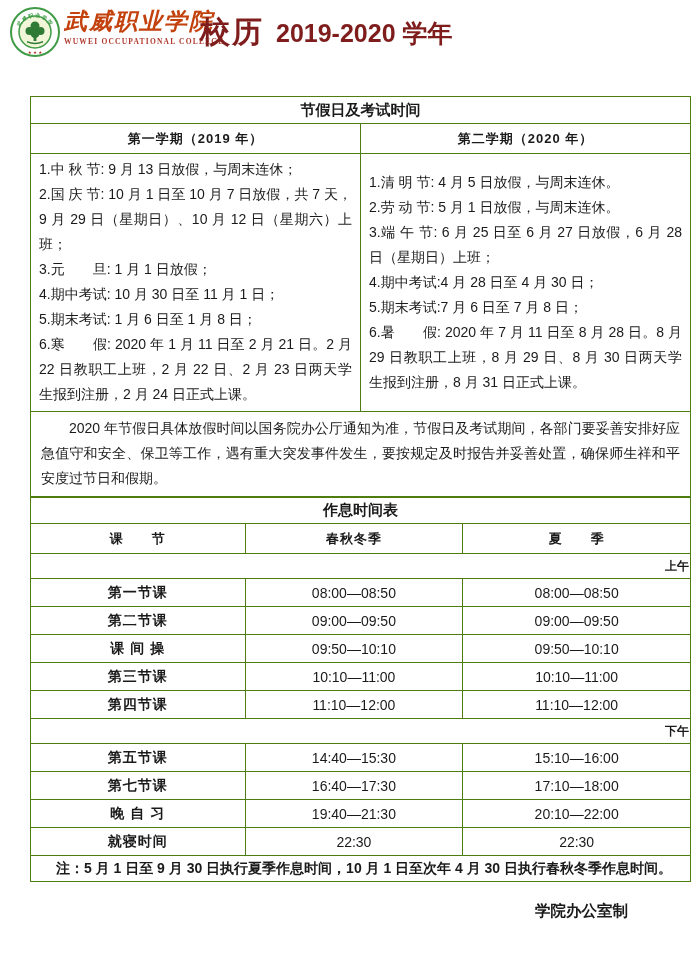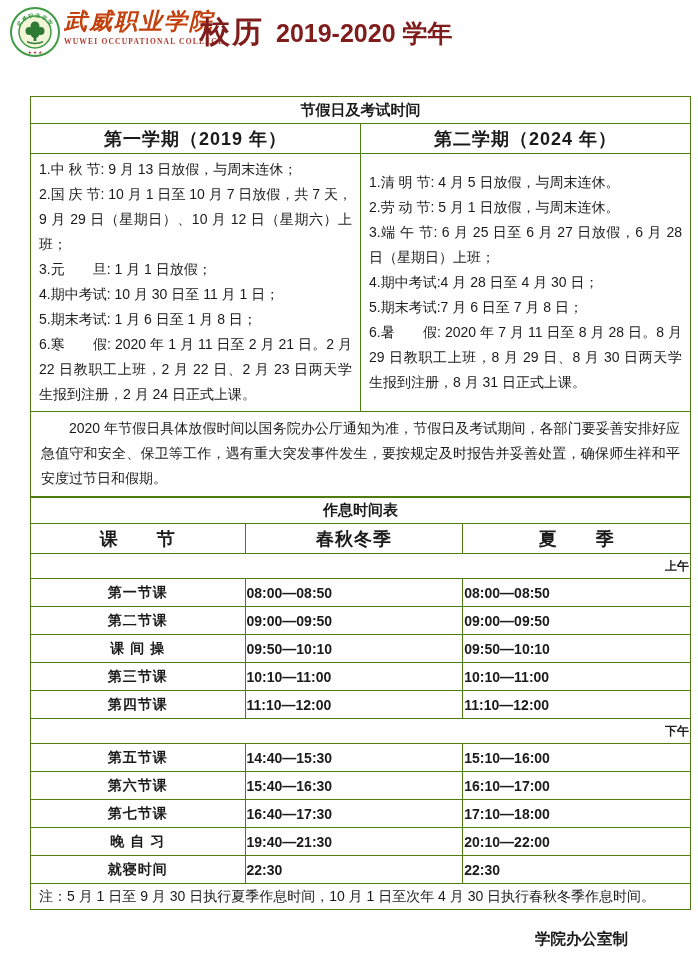--- a/index.html
+++ b/index.html
@@ -23,30 +23,30 @@
     margin-top:3px;white-space:nowrap;
   }
   .cal-title{position:absolute;left:200px;top:12px;white-space:nowrap;color:#7f1d1d;}
   .cal-title .t1{font-size:30px;font-weight:bold;letter-spacing:2px;}
   .cal-title .t2{font-size:25px;font-weight:600;margin-left:12px;}
   
   .sheet{margin-left:30px;width:661px;border-collapse:collapse;table-layout:fixed;}
   .sheet td{border:1px solid #4d7c0f;font-size:14px;vertical-align:middle;}
   .sheet2{margin-top:-2px;}
   .r-title td{height:24px;text-align:center;font-weight:bold;font-size:15px;}
-  .r-head td{height:27px;text-align:center;font-weight:bold;font-size:18px;letter-spacing:1px;}
+  .r-head td{height:27px;text-align:center;font-weight:bold;font-size:13px;letter-spacing:1px;}
   .r-sec td{height:22px;text-align:right;font-weight:bold;font-size:12px;}
   .r-data td{height:25px;}
   .label-cell{text-align:center;font-weight:600;letter-spacing:1px;}
-  .time-cell{text-align:left;font-weight:700;font-size:13.5px;}
+  .time-cell{text-align:center;font-weight:400;font-size:13.5px;}
   .holiday-cell{vertical-align:top;height:224px;padding:3px 8px 4px 8px;}
   .h-item{margin:0;font-weight:500;line-height:25px;text-align:justify;}
   .notice-cell{height:70px;padding:4px 10px 6px 10px;}
   .notice-text{margin:0;line-height:25px;text-align:justify;text-indent:2em;font-weight:500;}
-  .note-cell{height:23px;padding-left:8px;text-align:left;font-weight:400;font-size:13.5px;}
+  .note-cell{height:23px;padding-left:8px;text-align:center;font-weight:700;font-size:13.5px;}
   
   .page-footer{margin-top:14px;padding-right:70px;text-align:right;}
   .footer-inner{display:inline-block;text-align:center;font-weight:bold;font-size:15.5px;line-height:30px;}
 </style>
 </head>
 <body>
 
 <div class="page-header">
   <svg class="logo" viewBox="0 0 50 50">
     <defs>
@@ -82,21 +82,21 @@
       <col style="width:17.5%">
       <col style="width:15.5%">
       <col style="width:34.5%">
   </colgroup>
   <tbody>
     <tr class="r-title">
       <td colspan="4">节假日及考试时间</td>
     </tr>
     <tr class="r-head">
       <td colspan="2">第一学期（2019 年）</td>
-      <td colspan="2">第二学期（2024 年）</td>
+      <td colspan="2">第二学期（2020 年）</td>
     </tr>
     <tr>
       <td colspan="2" class="holiday-cell">
           <p class="h-item">1.中 秋 节: 9 月 13 日放假，与周末连休；</p>
           <p class="h-item">2.国 庆 节: 10 月 1 日至 10 月 7 日放假，共 7 天，9 月 29 日（星期日）、10 月 12 日（星期六）上班；</p>
           <p class="h-item">3.元　　旦: 1 月 1 日放假；</p>
           <p class="h-item">4.期中考试: 10 月 30 日至 11 月 1 日；</p>
           <p class="h-item">5.期末考试: 1 月 6 日至 1 月 8 日；</p>
           <p class="h-item">6.寒　　假: 2020 年 1 月 11 日至 2 月 21 日。2 月 22 日教职工上班，2 月 22 日、2 月 23 日两天学生报到注册，2 月 24 日正式上课。</p>
         </td>
@@ -167,25 +167,20 @@
   <tbody>
     <tr class="r-sec">
       <td colspan="4">下午</td>
     </tr>
   <tr class="r-data">
         <td class="label-cell">第五节课</td>
         <td colspan="2" class="time-cell">14:40—15:30</td>
         <td class="time-cell">15:10—16:00</td>
       </tr>
       <tr class="r-data">
-        <td class="label-cell">第六节课</td>
-        <td colspan="2" class="time-cell">15:40—16:30</td>
-        <td class="time-cell">16:10—17:00</td>
-      </tr>
-      <tr class="r-data">
         <td class="label-cell">第七节课</td>
         <td colspan="2" class="time-cell">16:40—17:30</td>
         <td class="time-cell">17:10—18:00</td>
       </tr>
       <tr class="r-data">
         <td class="label-cell">晚 自 习</td>
         <td colspan="2" class="time-cell">19:40—21:30</td>
         <td class="time-cell">20:10—22:00</td>
       </tr>
       <tr class="r-data">

